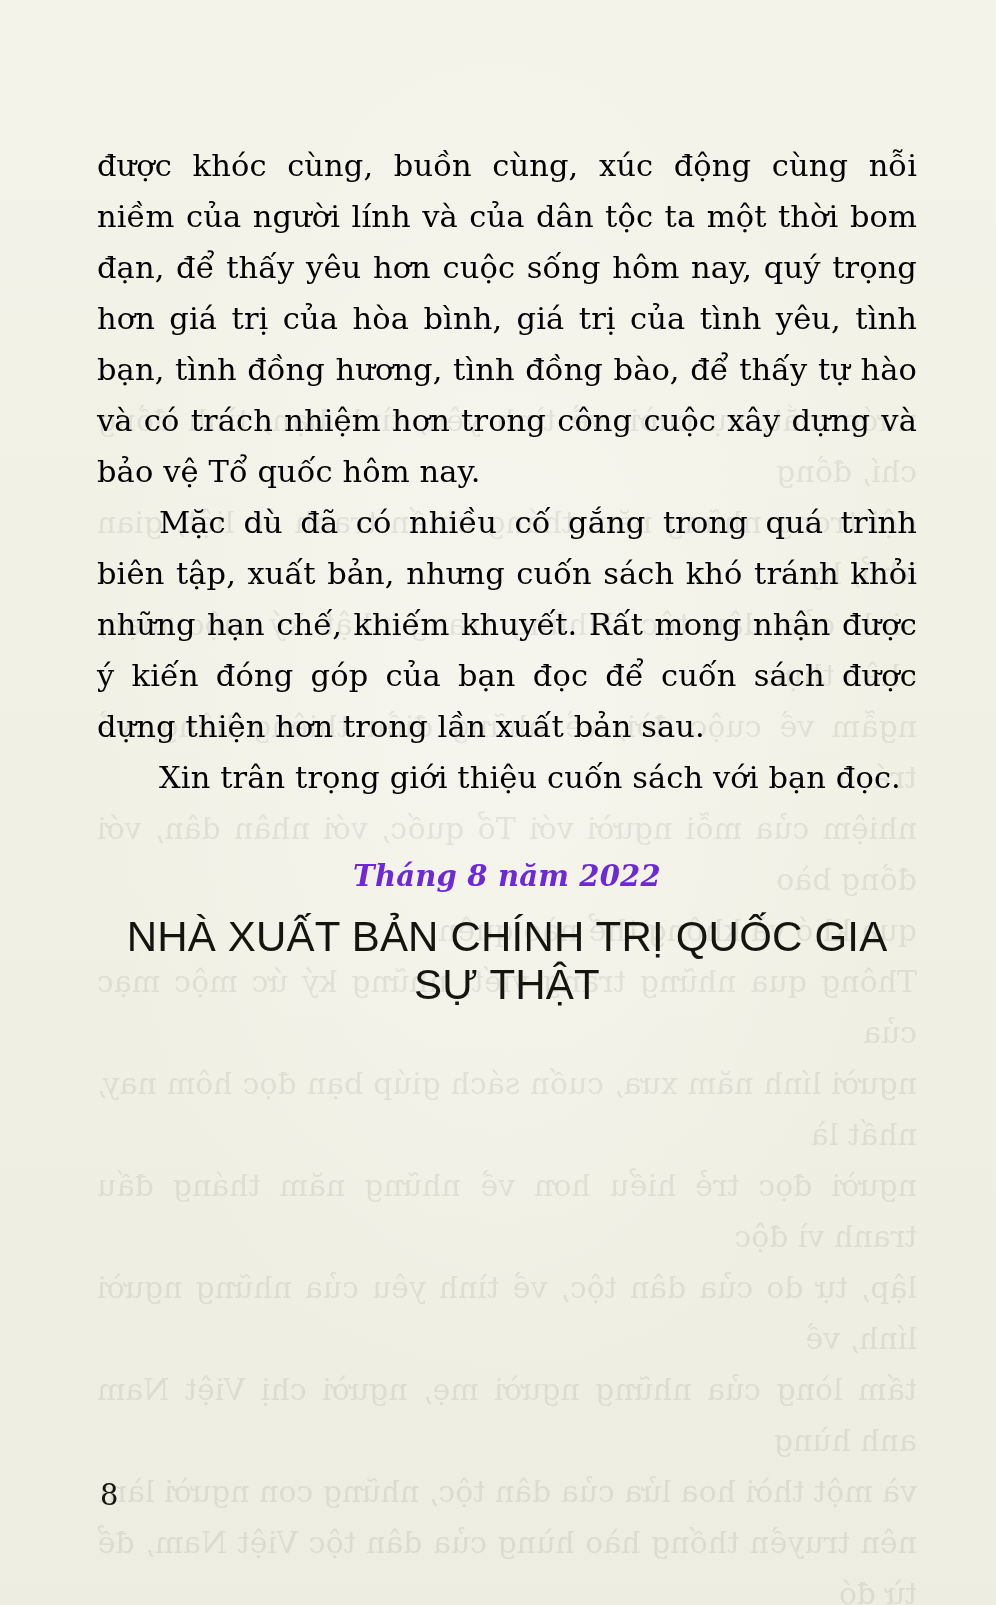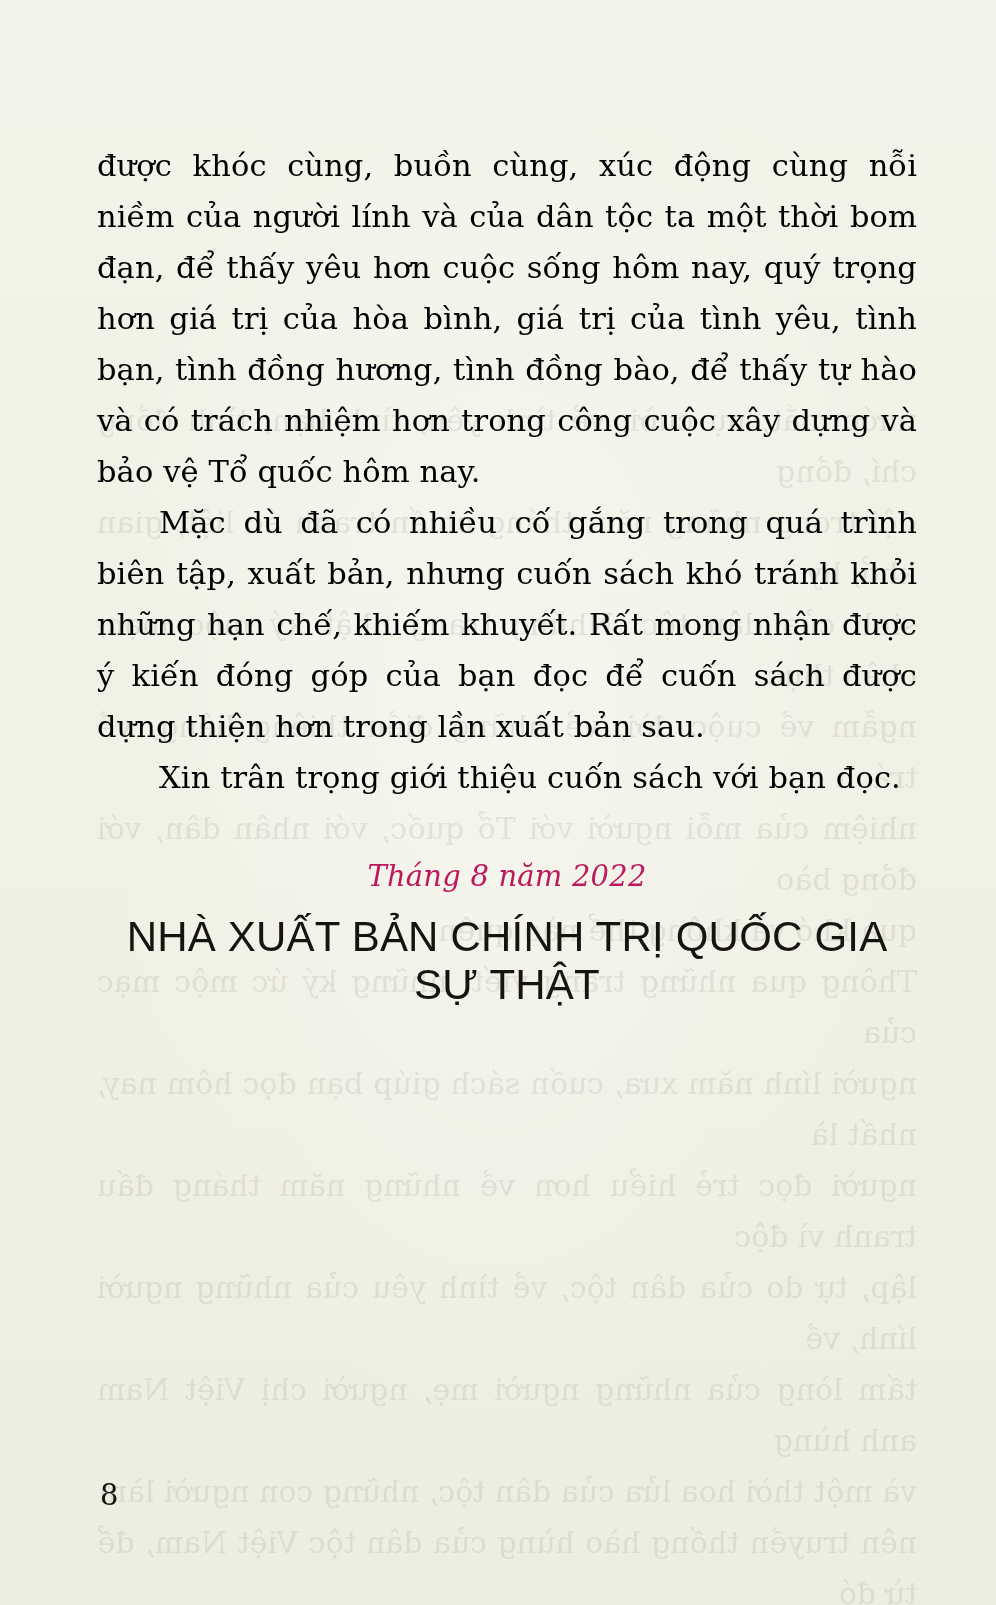--- a/index.html
+++ b/index.html
@@ -53,22 +53,22 @@
   }
 
   .sign-off {
     margin-top: 56px;
     text-align: center;
   }
 
   .sign-date {
     font-size: 29px;
     font-style: italic;
-    font-weight: 400;
-    color: #be185d;
+    font-weight: 700;
+    color: #6d28d9;
     letter-spacing: 0.2px;
   }
 
   .publisher {
     margin-top: 20px;
     font-family: "Liberation Sans", sans-serif;
     font-size: 42px;
     font-weight: 400;
     color: #15140f;
     letter-spacing: 0.2px;

